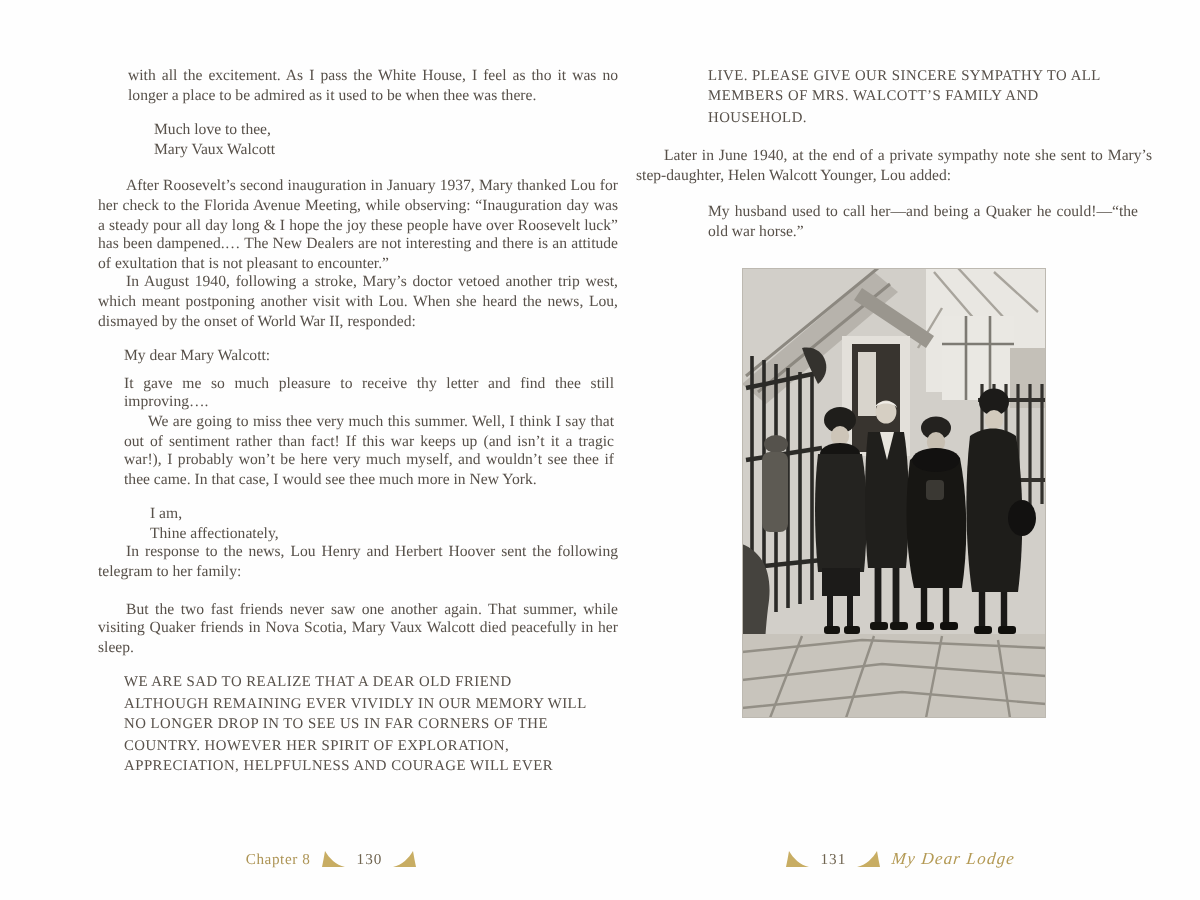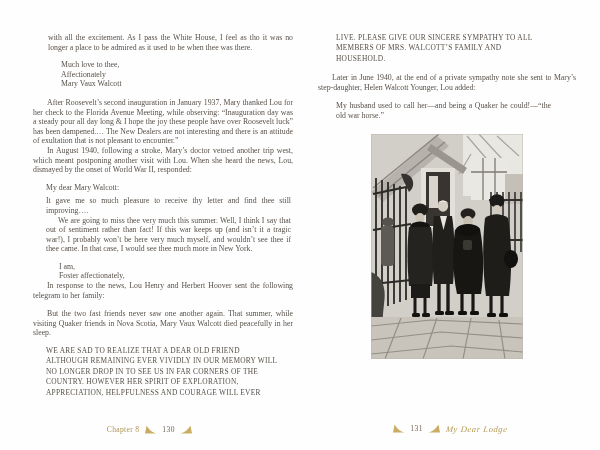--- a/index.html
+++ b/index.html
@@ -1,31 +1,31 @@
 <!DOCTYPE html>
 <html><head>
 <meta charset="utf-8">
 <style>
   html,body{margin:0;padding:0;background:#ffffff;}
   #spread{
     position:relative;width:600px;height:450px;background:#fefefe;overflow:hidden;
     font-family:"Liberation Serif","DejaVu Serif",serif;color:#575049;
   }
   .page{position:absolute;top:0;height:450px;}
-  #page-left{left:0;width:300px;}
+  #page-left{left:16px;width:300px;}
   #page-right{left:300px;width:300px;}
   .textcol{position:absolute;top:33px;}
   #page-left .textcol{left:33px;width:260px;}
   #page-right .textcol{left:18px;width:258px;}
 
   .body-text{font-size:7.8px;line-height:9.6px;text-align:justify;}
   .para{margin:0;text-indent:14px;}
 
   .blockquote{margin:0 0 0 15px;width:245px;}
-  #page-right .blockquote{margin-left:18px;width:215px;}
+  #page-right .blockquote{margin-left:36px;width:215px;}
 
   .bq-body{text-align:justify;}
   .bq-line{text-align:left;}
   .letter-p{margin:0;text-indent:12px;text-align:justify;}
   .letter-p.first{text-indent:0;}
 
   .gap-sm{margin-top:8px;margin-left:13px;}
   .gap-md{margin-top:9px;}
   .gap-xs{margin-top:4px;}
 
@@ -37,21 +37,21 @@
 
   .photo-wrap{margin-top:13px;text-align:center;}
   .photo-frame{display:inline-block;line-height:0;}
   .caption{
     margin:7px auto 0;width:196px;text-align:center;
     font-size:7.2px;line-height:9.3px;color:#6b645c;text-indent:0;
   }
 
   .footer{
     position:absolute;bottom:16px;left:0;width:100%;
-    display:flex;align-items:flex-start;justify-content:center;gap:5px;
+    display:flex;align-items:center;justify-content:center;gap:5px;
     font-size:7.6px;
   }
   .chapter-label{color:#ad9455;letter-spacing:.3px;}
   .page-num{color:#6f6450;letter-spacing:.5px;}
   .book-title{
     color:#b49a55;font-style:italic;font-size:8.5px;letter-spacing:.6px;
     transform:skewX(-6deg);display:inline-block;
   }
   .orn{display:inline-block;line-height:0;}
 </style>
@@ -60,35 +60,34 @@
 
 <div id="spread">
 
   <div class="page" id="page-left">
     <div class="textcol body-text">
 
       <div class="blockquote">
         <div class="bq-body">with all the excitement. As I pass the White House, I feel as tho it was no longer a place to be admired as it used to be when thee was there.</div>
         <div class="gap-sm">
           <div class="bq-line">Much love to thee,</div>
-          <div class="bq-line">Affectionately</div>
           <div class="bq-line">Mary Vaux Walcott</div>
         </div>
       </div>
 
       <p class="para gap-md">After Roosevelt’s second inauguration in January 1937, Mary thanked Lou for her check to the Florida Avenue Meeting, while observing: “Inauguration day was a steady pour all day long &amp; I hope the joy these people have over Roosevelt luck” has been dampened.… The New Dealers are not interesting and there is an attitude of exultation that is not pleasant to encounter.”</p>
       <p class="para">In August 1940, following a stroke, Mary’s doctor vetoed another trip west, which meant postponing another visit with Lou. When she heard the news, Lou, dismayed by the onset of World War II, responded:</p>
 
       <div class="blockquote gap-sm">
         <div class="bq-line">My dear Mary Walcott:</div>
         <p class="letter-p first gap-xs">It gave me so much pleasure to receive thy letter and find thee still improving….</p>
         <p class="letter-p">We are going to miss thee very much this summer. Well, I think I say that out of sentiment rather than fact! If this war keeps up (and isn’t it a tragic war!), I probably won’t be here very much myself, and wouldn’t see thee if thee came. In that case, I would see thee much more in New York.</p>
         <div class="gap-sm">
           <div class="bq-line">I am,</div>
-          <div class="bq-line">Foster affectionately,</div>
+          <div class="bq-line">Thine affectionately,</div>
         </div>
       </div>
 
       <p class="para">In response to the news, Lou Henry and Herbert Hoover sent the following telegram to her family:</p>
       <p class="para gap-md">But the two fast friends never saw one another again. That summer, while visiting Quaker friends in Nova Scotia, Mary Vaux Walcott died peacefully in her sleep.</p>
 
       <div class="blockquote telegram gap-sm">WE ARE SAD TO REALIZE THAT A DEAR OLD FRIEND ALTHOUGH REMAINING EVER VIVIDLY IN OUR MEMORY WILL NO LONGER DROP IN TO SEE US IN FAR CORNERS OF THE COUNTRY. HOWEVER HER SPIRIT OF EXPLORATION, APPRECIATION, HELPFULNESS AND COURAGE WILL EVER</div>
     </div>
 
     <div class="footer">

